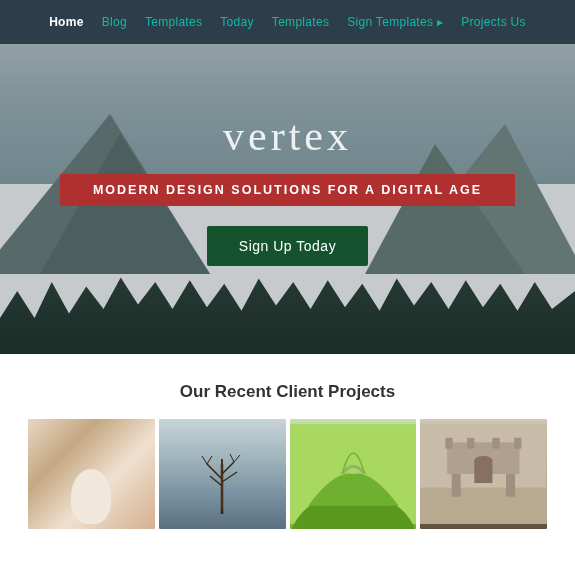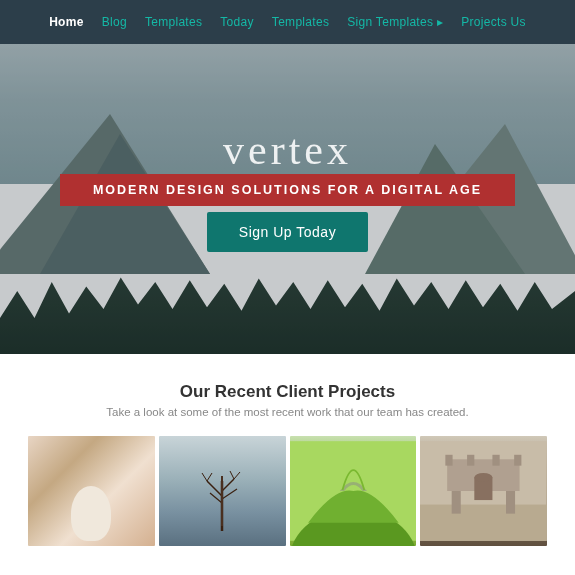--- a/index.html
+++ b/index.html
@@ -105,61 +105,62 @@
       position: absolute;
       inset: 0;
       background: rgba(30, 45, 50, 0.25);
     }
     .hero-content {
       position: relative;
       z-index: 10;
       display: flex;
       flex-direction: column;
       align-items: center;
+      gap: 14px;
       margin-top: -20px;
     }
     .hero-title {
       font-size: 42px;
       font-weight: 200;
       color: rgba(255,255,255,0.88);
       letter-spacing: 4px;
       font-family: Georgia, serif;
     }
     .hero-subtitle {
       background: #b03030;
       color: #fff;
       font-size: 12.5px;
       font-weight: 800;
       letter-spacing: 2px;
       padding: 9px 33px;
       text-transform: uppercase;
     }
     .hero-btn {
-      background: #0f766e;
+      background: #14532d;
       color: #fff;
       border: none;
       padding: 12px 32px;
       font-size: 14px;
       cursor: pointer;
       letter-spacing: 0.5px;
       border-radius: 2px;
       margin-top: 6px;
     }
 
     
     .section {
       background: #fff;
       padding: 28px 20px 16px;
       text-align: center;
     }
     .section-title {
       font-size: 17px;
       font-weight: 700;
       color: #333;
-      margin-bottom: 4px;
+      margin-bottom: 17px;
     }
     .section-subtitle {
       font-size: 11.5px;
       color: #888;
       margin-bottom: 18px;
     }
 
     
     .portfolio-grid {
       display: grid;
@@ -258,21 +259,20 @@
   <div class="hero-overlay"></div>
   <div class="hero-content">
     <h1 class="hero-title">vertex</h1>
     <div class="hero-subtitle">MODERN DESIGN SOLUTIONS FOR A DIGITAL AGE</div>
     <button class="hero-btn">Sign Up Today</button>
   </div>
 </div>
 
 <div class="section">
   <h2 class="section-title">Our Recent Client Projects</h2>
-  <p class="section-subtitle">Take a look at some of the most recent work that our team has created.</p>
   <div class="portfolio-grid">
     <div class="portfolio-item port-1"></div>
     <div class="portfolio-item port-2">
 
       <svg style="position:absolute;bottom:15px;left:50%;transform:translateX(-50%);width:60px;height:70px;" viewBox="0 0 60 70">
         <line x1="30" y1="70" x2="30" y2="20" stroke="#3a2010" stroke-width="2.5"></line>
         <line x1="30" y1="35" x2="15" y2="20" stroke="#3a2010" stroke-width="1.5"></line>
         <line x1="30" y1="30" x2="42" y2="18" stroke="#3a2010" stroke-width="1.5"></line>
         <line x1="30" y1="42" x2="18" y2="32" stroke="#3a2010" stroke-width="1.2"></line>
         <line x1="30" y1="38" x2="45" y2="28" stroke="#3a2010" stroke-width="1.2"></line>

